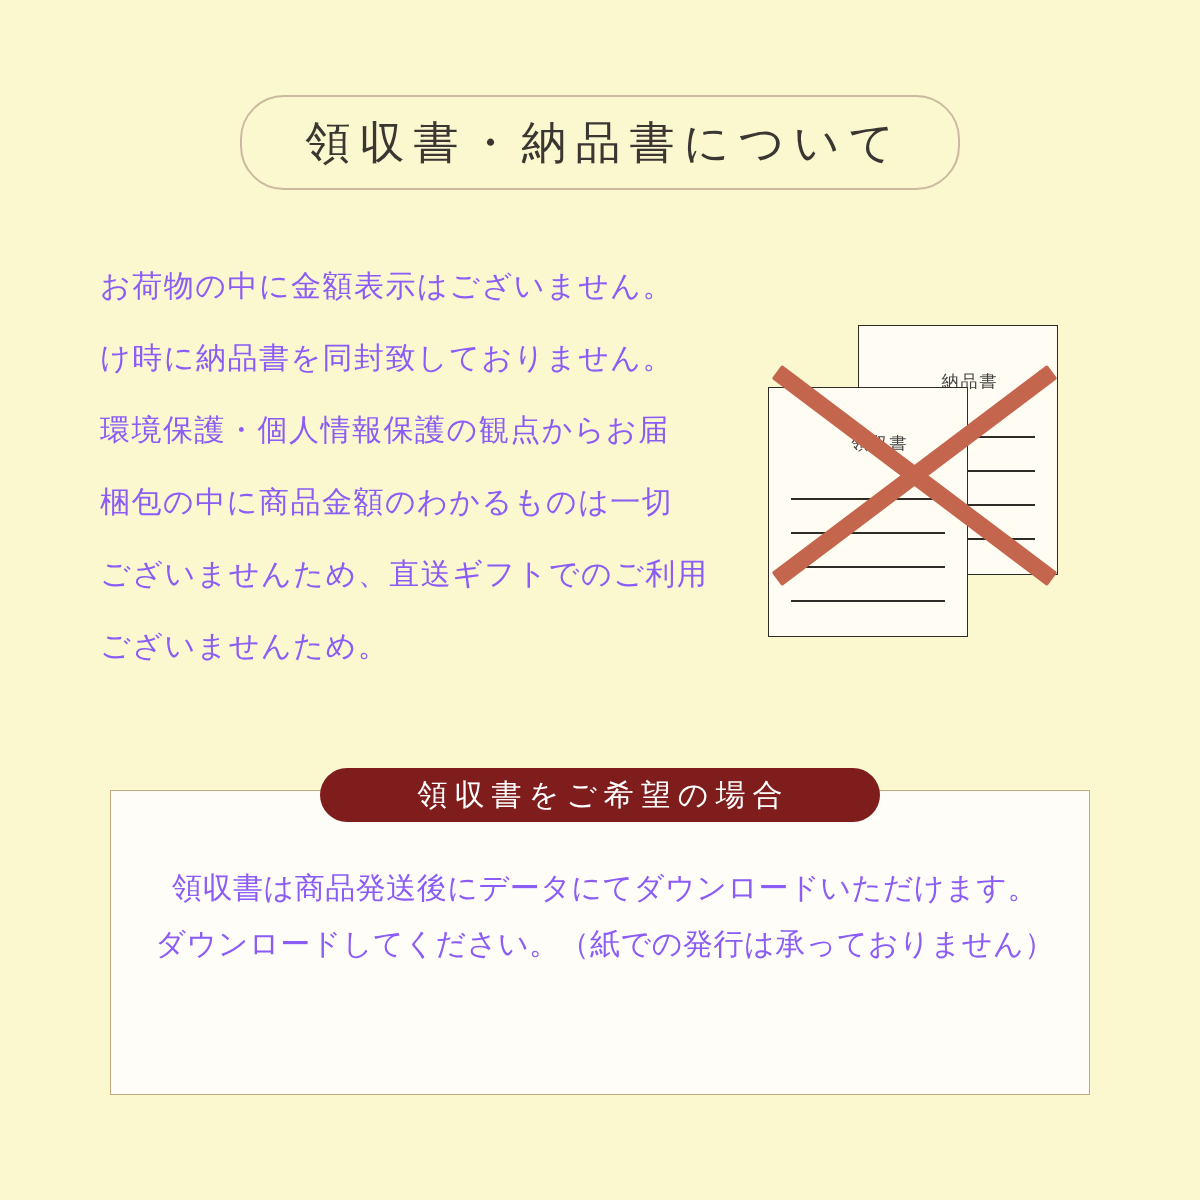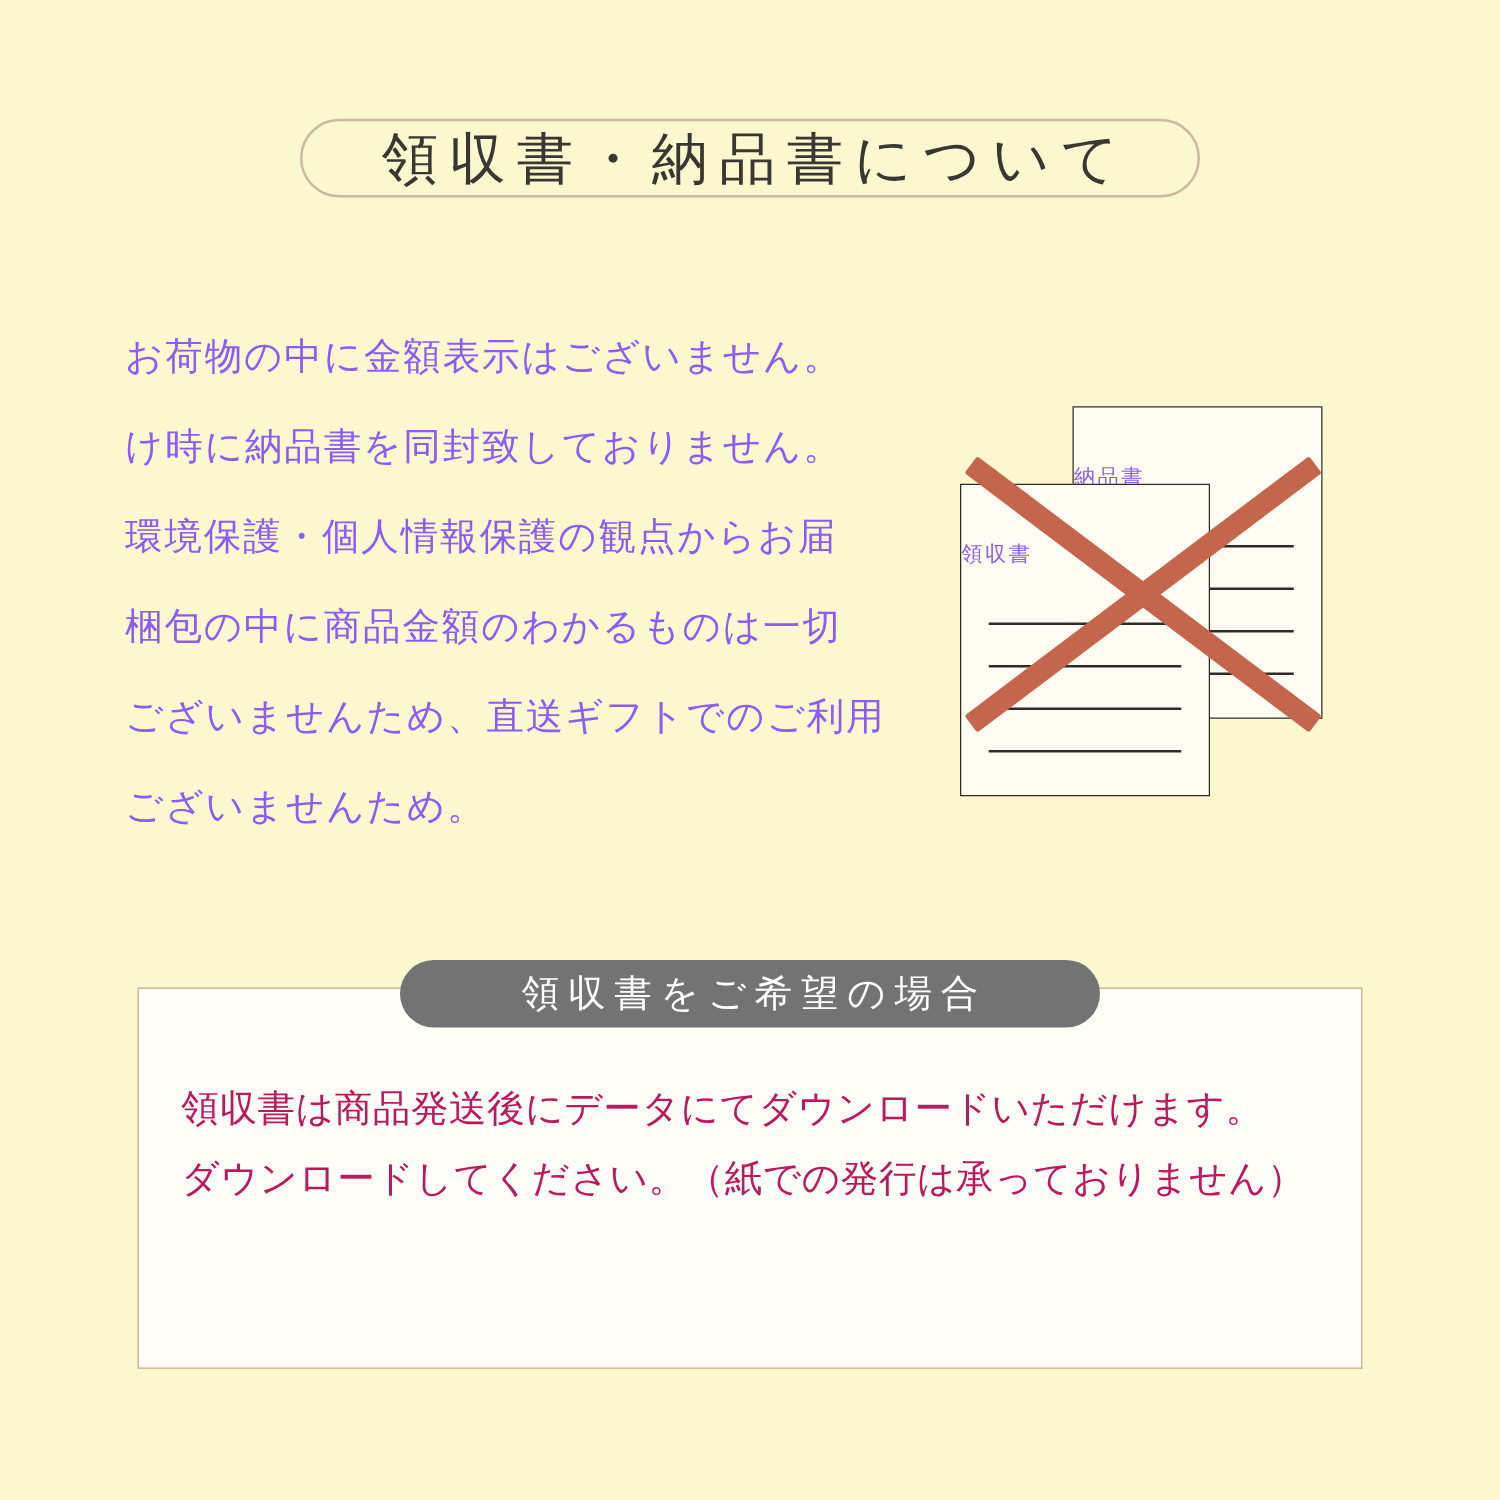--- a/index.html
+++ b/index.html
@@ -15,21 +15,21 @@
     overflow: hidden;
     position: relative;
   }
 
   
   .title-wrap {
     position: absolute;
     left: 240px;
     top: 95px;
     width: 720px;
-    height: 63px;
+    height: 95px;
   }
   .title-pill {
     width: 100%;
     height: 100%;
     box-sizing: border-box;
     border: 2px solid #cbb9a0;
     border-radius: 44px;
     display: flex;
     align-items: center;
     justify-content: center;
@@ -80,23 +80,25 @@
   }
   .doc-front {
     left: 18px;
     top: 72px;
     width: 200px;
     height: 250px;
   }
   .doc-label {
     position: absolute;
     width: 100%;
+    text-align: center;
     font-size: 17px;
     letter-spacing: 2px;
-    color: #8b5cf6;
+    color: #404040;
+    padding-left: 12px;
   }
   .doc-back .doc-label { top: 44px; }
   .doc-front .doc-label { top: 44px; }
   .rule {
     position: absolute;
     height: 1.5px;
     background: #2f2c28;
     left: 22px;
     right: 22px;
   }
@@ -122,21 +124,21 @@
     box-sizing: border-box;
     border: 1.5px solid #c9a77e;
     background: #fffdf7;
   }
   .panel-badge {
     position: absolute;
     left: 320px;
     top: 768px;
     width: 560px;
     height: 54px;
-    background: #737373;
+    background: #7f1d1d;
     border-radius: 27px;
     display: flex;
     align-items: center;
     justify-content: center;
   }
   .panel-badge-text {
     font-size: 30px;
     letter-spacing: 7px;
     color: #ffffff;
     text-indent: 7px;
@@ -145,22 +147,23 @@
   .panel-body {
     position: absolute;
     left: 145px;
     top: 860px;
     width: 920px;
   }
   .panel-line {
     font-size: 30px;
     line-height: 56px;
     letter-spacing: 0.5px;
-    color: #be185d;
-    white-space: nowrap;
+    color: #8b5cf6;
+    white-space: nowrap;
+    text-align: center;
   }
 </style>
 </head>
 <body>
 
 <div class="title-wrap">
   <div class="title-pill">
     <div class="title-text">領収書・納品書について</div>
   </div>
 </div>

